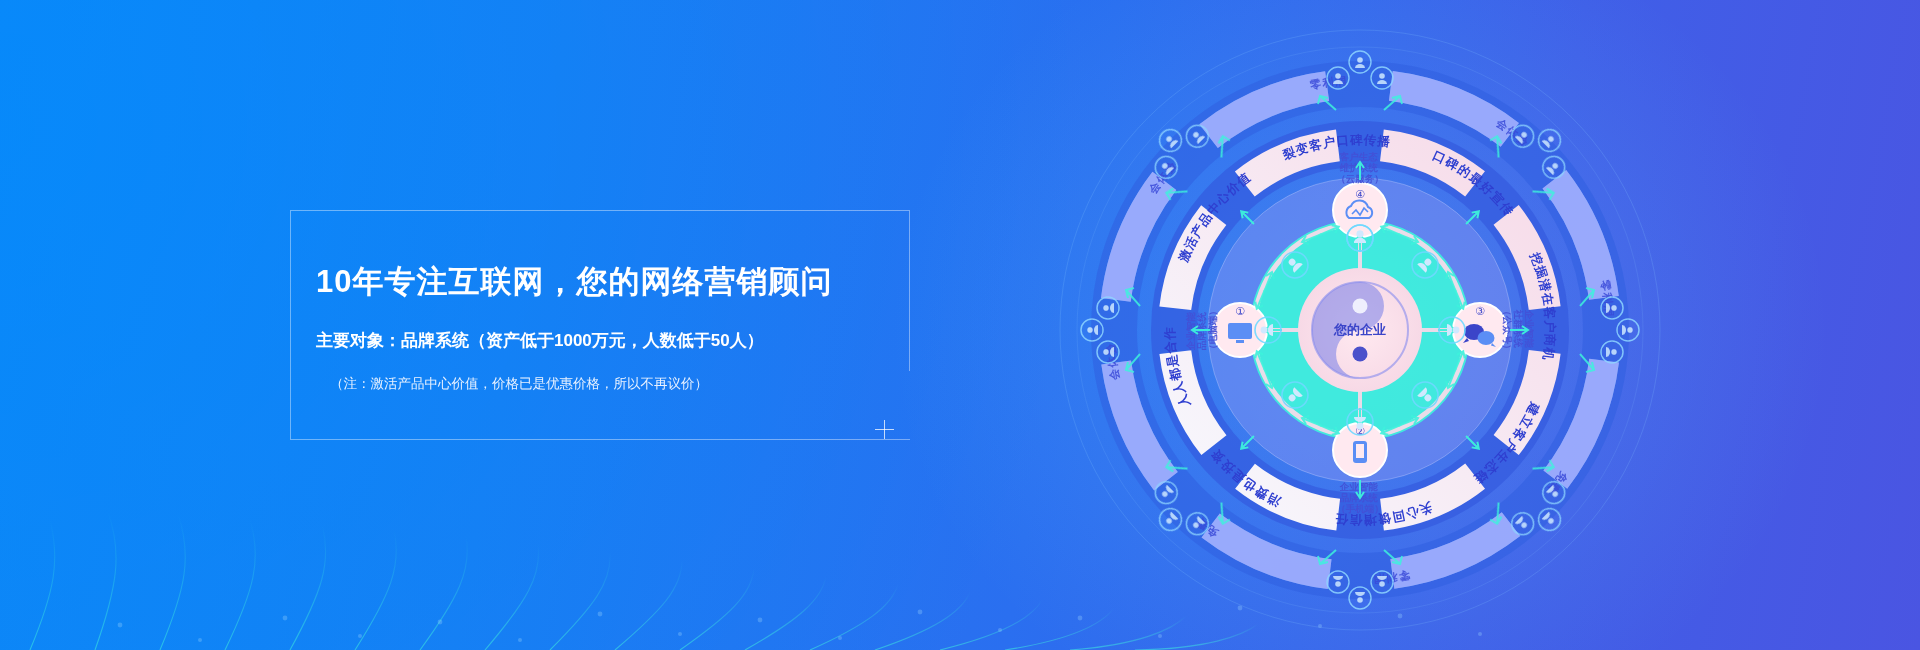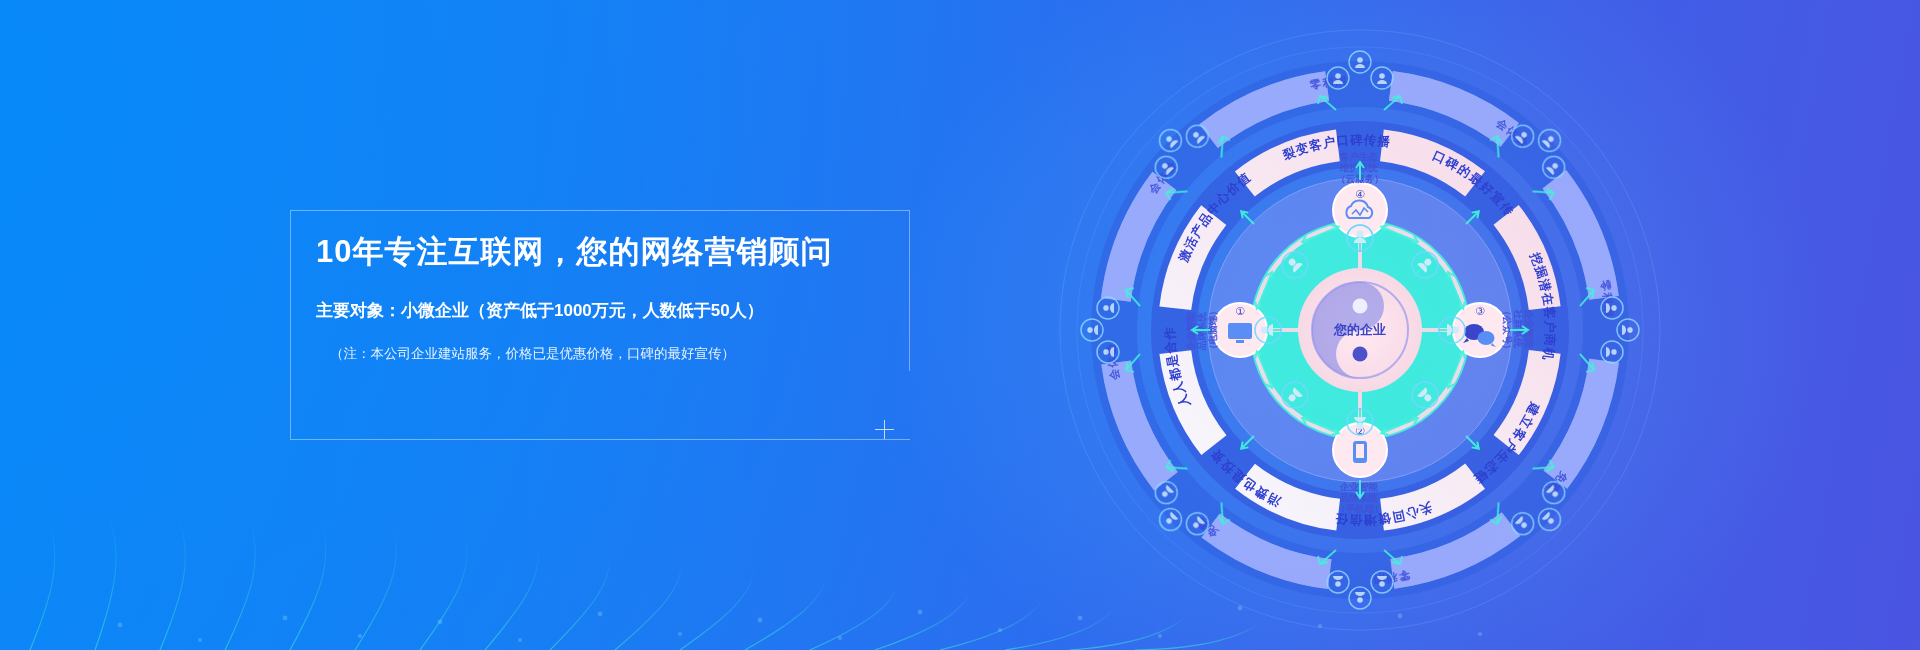--- a/index.html
+++ b/index.html
@@ -25,21 +25,21 @@
     position:absolute;
     left:290px; top:210px;
     width:620px; height:230px;
     border:1px solid rgba(255,255,255,0.40);
     border-right:none;
   }
   .copy-frame::after{
     content:""; position:absolute; right:0; top:0; width:1px; height:160px;
     background:rgba(255,255,255,0.40);
   }
-  .copy-inner { position:absolute; left:25px; top:20px; width:580px; }
+  .copy-inner { position:absolute; left:25px; top:50px; width:580px; }
 
   .headline {
     color:#ffffff;
     font-size:31px;
     font-weight:bold;
     letter-spacing:1px;
     white-space:nowrap;
   }
   .sub-line {
     color:#ffffff;
@@ -136,22 +136,22 @@
       <circle cx="1240" cy="608" r="2.4"></circle>
         <circle cx="1320" cy="626" r="2"></circle>
       <circle cx="1400" cy="616" r="2.4"></circle>
         <circle cx="1480" cy="634" r="2"></circle>
     </g>
   </svg>
 
   <div class="copy-frame">
     <div class="copy-inner">
       <div class="headline">10年专注互联网，您的网络营销顾问</div>
-      <div class="sub-line sub1">主要对象：小微企业（资产低于1000万元，人数低于50人）</div>
-      <div class="note">（注：本公司企业建站服务，价格已是优惠价格，口碑的最好宣传）</div>
+      <div class="sub-line sub1">主要对象：品牌系统（资产低于1000万元，人数低于50人）</div>
+      <div class="note">（注：激活产品中心价值，价格已是优惠价格，所以不再议价）</div>
     </div>
   </div>
   <div class="plus-mark"></div>
 
   <div class="diagram">
     <svg width="620" height="620" viewBox="0 0 620 620">
       <defs>
         <linearGradient id="ringA" x1="0" y1="0" x2="1" y2="1">
           <stop offset="0%" stop-color="#7fc4ff" stop-opacity="0.95"></stop>
           <stop offset="100%" stop-color="#9f9dff" stop-opacity="0.95"></stop>

